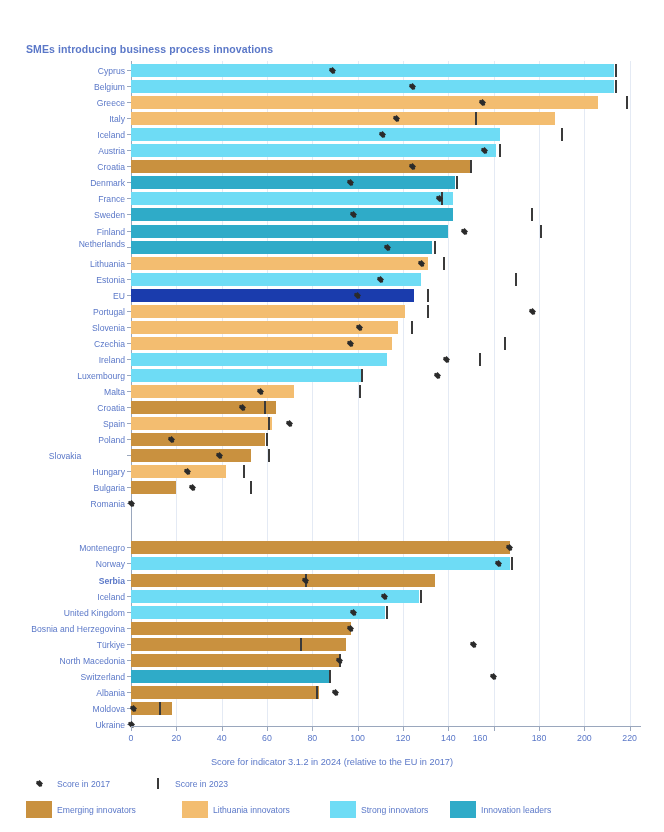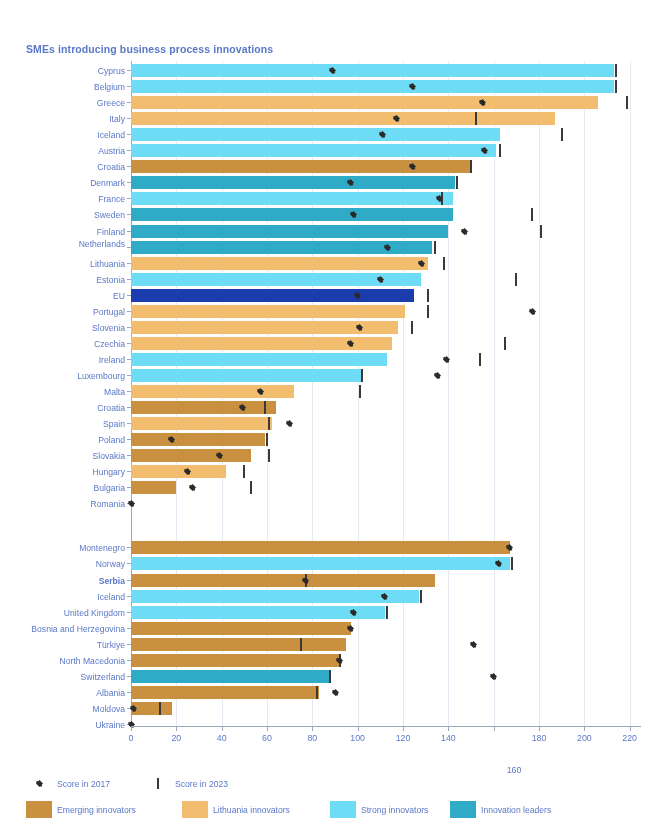--- a/index.html
+++ b/index.html
@@ -217,21 +217,21 @@
         <div class="tick2023" style="left: 137.267px;"></div>
         <div class="dia" style="left: 156.167px;"></div>
       </div>
       <div class="ylab" style="top: 374.15px; left: -126px; right: auto;">Poland</div>
       <div class="ytick" style="top: 378.15px; left: -4px;"></div>
       <div class="row" style="top: 372.15px; left: 0px; right: 0px;">
         <div class="bar" style="width: 133.733px; background: rgb(201, 145, 63);"></div>
         <div class="tick2023" style="left: 135px;"></div>
         <div class="dia" style="left: 38.3px;"></div>
       </div>
-      <div class="ylab" style="top: 390.2px; left: -126px; right: auto;">Slovakia</div>
+      <div class="ylab" style="top: 390.2px; left: -126px; right: auto; text-align: center;">Slovakia</div>
       <div class="ytick" style="top: 394.2px; left: -4px;"></div>
       <div class="row" style="top: 388.2px; left: 0px; right: 0px;">
         <div class="bar" style="width: 120.133px; background: rgb(201, 145, 63);"></div>
         <div class="tick2023" style="left: 137.267px;"></div>
         <div class="dia" style="left: 85.9px;"></div>
       </div>
       <div class="ylab" style="top: 406.25px; left: -126px; right: auto;">Hungary</div>
       <div class="ytick" style="top: 410.25px; left: -4px;"></div>
       <div class="row" style="top: 404.25px; left: 0px; right: 0px;">
         <div class="bar" style="width: 95.2px; background: rgb(243, 189, 112);"></div>
@@ -346,28 +346,29 @@
       <div class="xtl" style="left: 247px;">60</div>
       <div class="xt" style="left: 312.333px;"></div>
       <div class="xtl" style="left: 292.333px; text-align: center;">80</div>
       <div class="xt" style="left: 357.667px;"></div>
       <div class="xtl" style="left: 337.667px;">100</div>
       <div class="xt" style="left: 403px;"></div>
       <div class="xtl" style="left: 383px;">120</div>
       <div class="xt" style="left: 448.333px;"></div>
       <div class="xtl" style="left: 428.333px;">140</div>
       <div class="xt" style="left: 493.667px;"></div>
-      <div class="xtl" style="left: 494px; margin-top: 32px;">160</div>
+      <div class="xtl" style="left: 460px;">160</div>
       <div class="xt" style="left: 539px;"></div>
       <div class="xtl" style="left: 519px;">180</div>
       <div class="xt" style="left: 584.333px;"></div>
       <div class="xtl" style="left: 564.333px;">200</div>
       <div class="xt" style="left: 629.667px;"></div>
       <div class="xtl" style="left: 609.667px;">220</div>
     </div>
+  <div class="xtitle">Score for indicator 3.1.2 in 2024 (relative to the EU in 2017)</div>
 
   <div class="legend">
     <div class="lgdia" style="left:37px;top:5px;"></div>
     <div class="lgitem" style="left:57px;top:3px;">Score in 2017</div>
     <div class="lgtick" style="left:157px;top:2px;"></div>
     <div class="lgitem" style="left:175px;top:3px;">Score in 2023</div>
 
     <div class="swatch" style="left:26px;top:25px;background:#c9913f;"></div>
     <div class="lgitem" style="left:57px;top:29px;">Emerging innovators</div>
 

